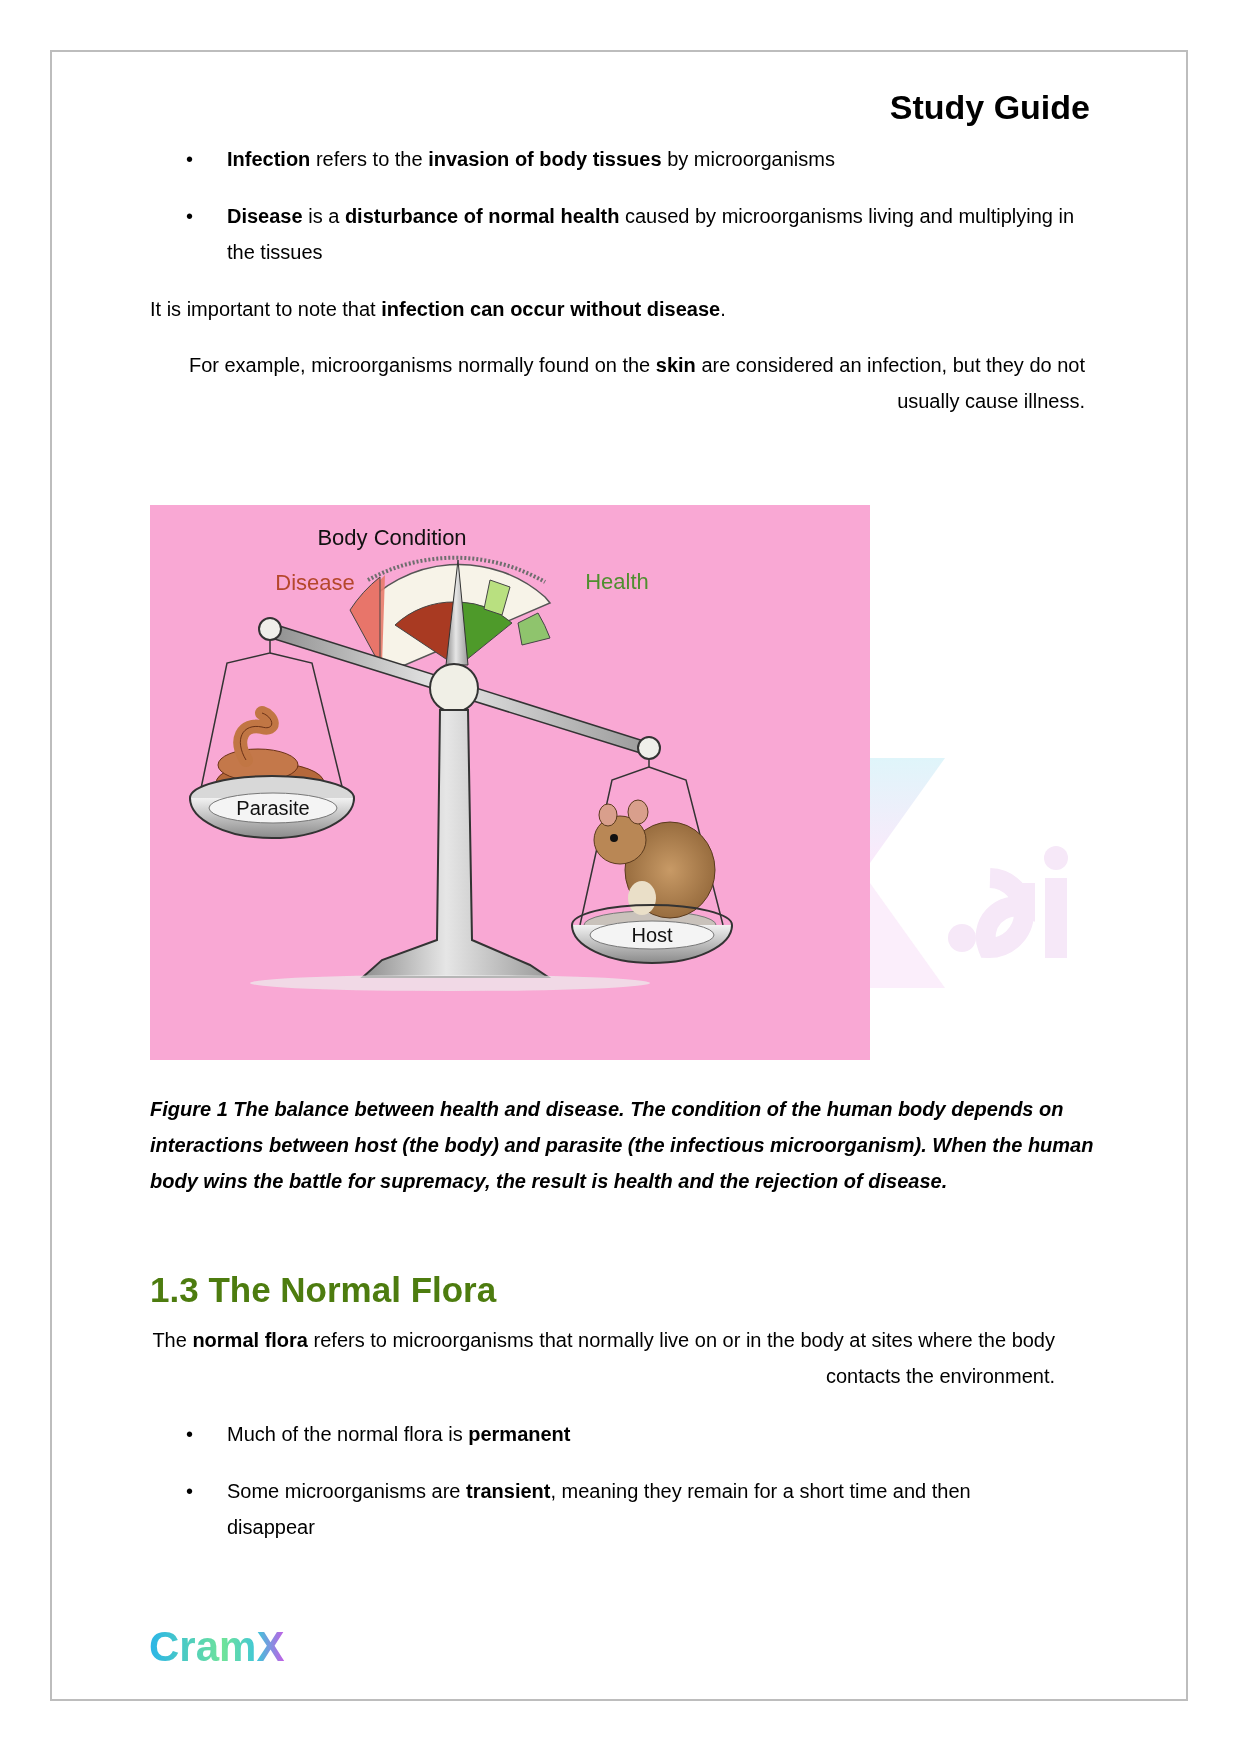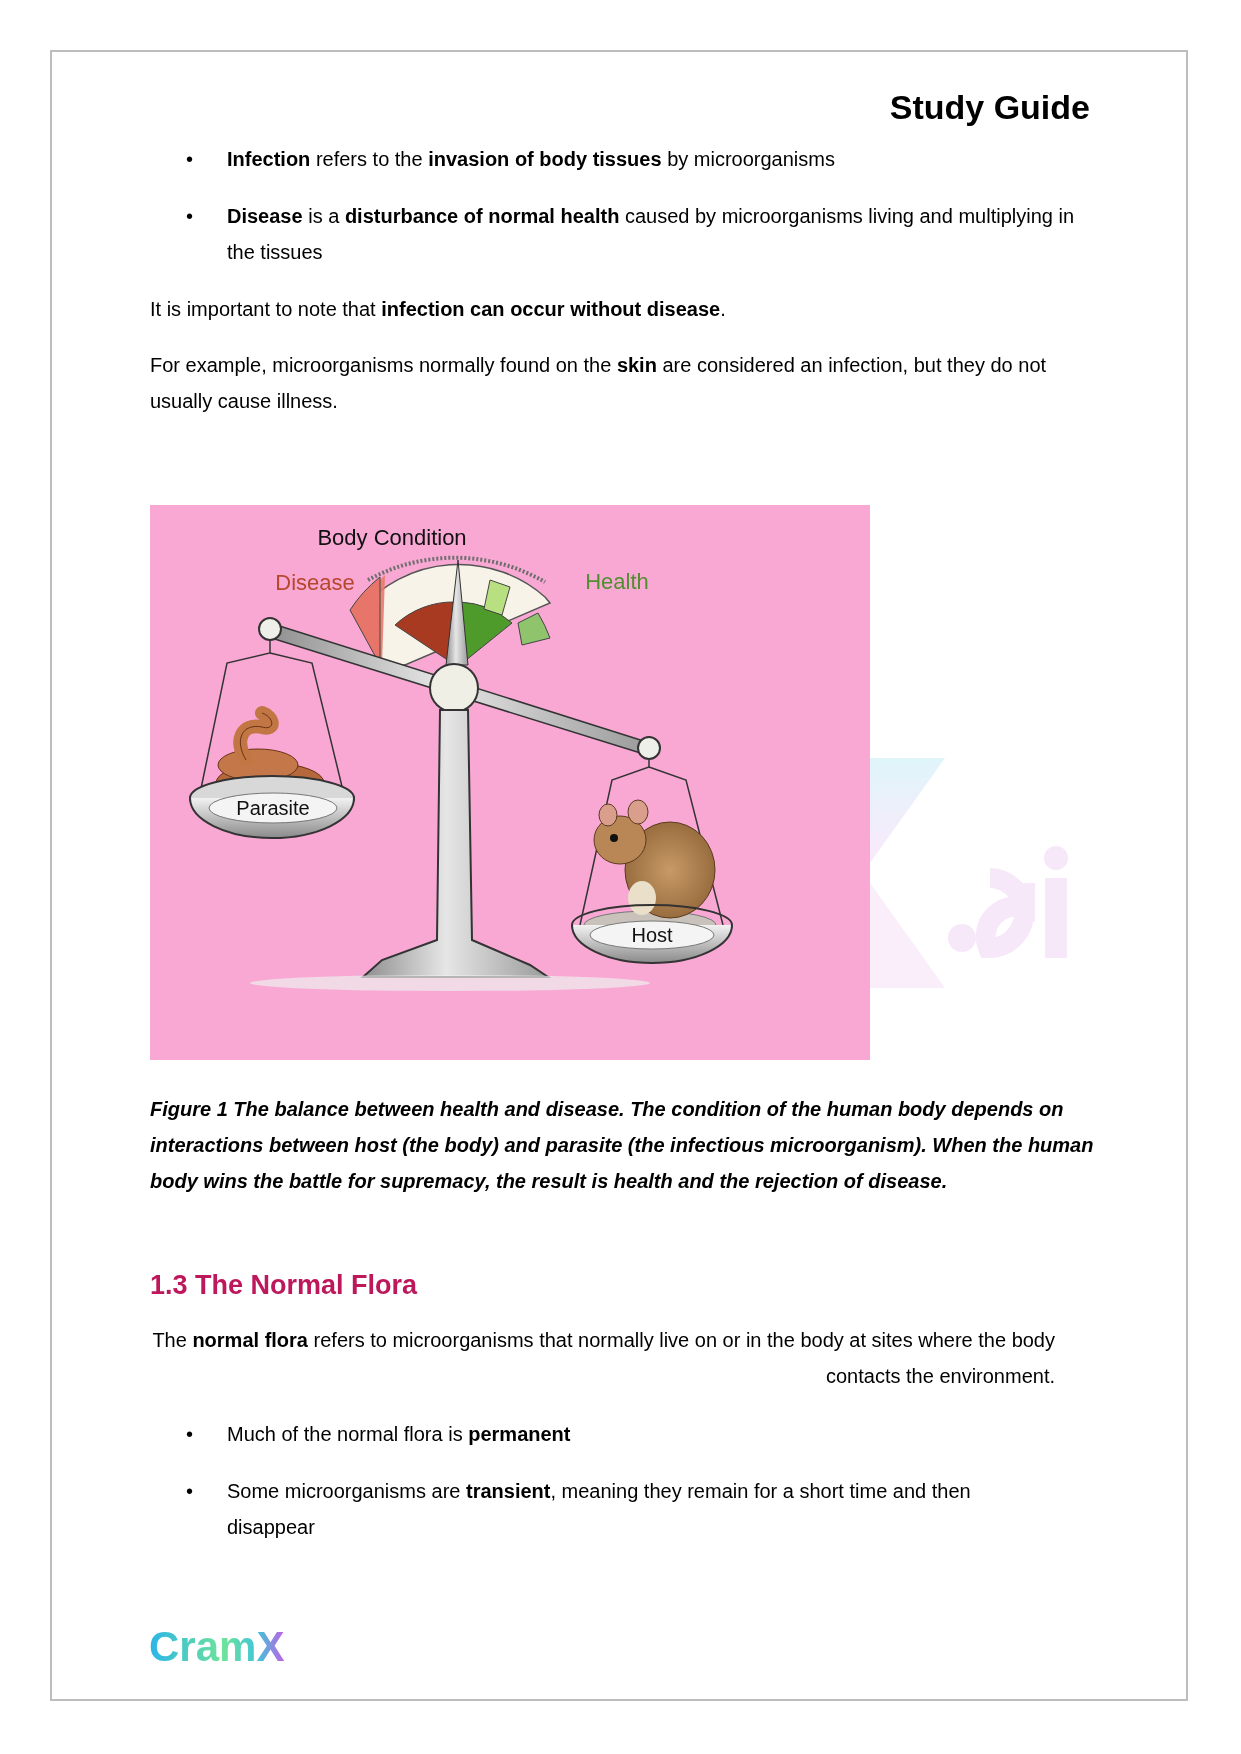--- a/index.html
+++ b/index.html
@@ -7,42 +7,42 @@
   .page-frame{position:absolute;left:50px;top:50px;width:1138px;height:1651px;border:2px solid #bdbdbd;box-sizing:border-box;}
   .header-title{position:absolute;right:151px;top:88px;font-size:34px;font-weight:bold;letter-spacing:0px;}
   .content{position:absolute;left:150px;width:940px;font-size:20px;line-height:36px;}
   .bullet{position:absolute;left:0;width:940px;}
   .bullet .dot{position:absolute;left:36px;top:0;}
   .bullet .txt{margin-left:77px;display:block;}
   .para{position:absolute;left:0;width:940px;}
   b{font-weight:bold;}
   .figure{position:absolute;left:150px;top:505px;width:720px;height:555px;background:#f9a8d4;}
   .caption{position:absolute;left:150px;top:1091px;width:945px;font-size:20px;line-height:36px;font-weight:bold;font-style:italic;}
-  .section-heading{position:absolute;left:150px;top:1270px;font-size:27px;font-weight:bold;color:#be185d;}
+  .section-heading{position:absolute;left:150px;top:1270px;font-size:35px;font-weight:bold;color:#4d7c0f;}
   .logo{position:absolute;left:149px;top:1616px;width:150px;height:58px;}
   .watermark{position:absolute;left:870px;top:758px;width:220px;height:230px;}
 </style>
 </head>
 <body>
 
 <div class="page-frame"></div>
 
 <div class="header-title">Study Guide</div>
 
 <div class="content" style="top:0;">
   <div class="bullet" style="top:141px;">
     <span class="dot">•</span>
     <span class="txt"><b>Infection</b><span> refers to the </span><b>invasion of body tissues</b><span> by microorganisms</span></span>
   </div>
   <div class="bullet" style="top:198px;">
     <span class="dot">•</span>
     <span class="txt"><b>Disease</b><span> is a </span><b>disturbance of normal health</b><span> caused by microorganisms living and multiplying in the tissues</span></span>
   </div>
   <div class="para" style="top:291px;"><span>It is important to note that </span><b>infection can occur without disease</b><span>.</span></div>
-  <div class="para" style="top:347px;width:935px;"><span>For example, microorganisms normally found on the </span><b>skin</b><span> are considered an infection, but they do not usually cause illness.</span></div>
+  <div class="para" style="top:347px;width:935px;text-align:right;"><span>For example, microorganisms normally found on the </span><b>skin</b><span> are considered an infection, but they do not usually cause illness.</span></div>
 </div>
 
 <div class="figure">
   <svg width="720" height="555" viewBox="0 0 720 555">
     <defs>
       <linearGradient id="metal" x1="0" x2="1" y1="0" y2="0">
         <stop offset="0" stop-color="#8e8e8e"></stop>
           <stop offset="0.45" stop-color="#e6e6e6"></stop>
           <stop offset="1" stop-color="#9a9a9a"></stop>
       </linearGradient>

